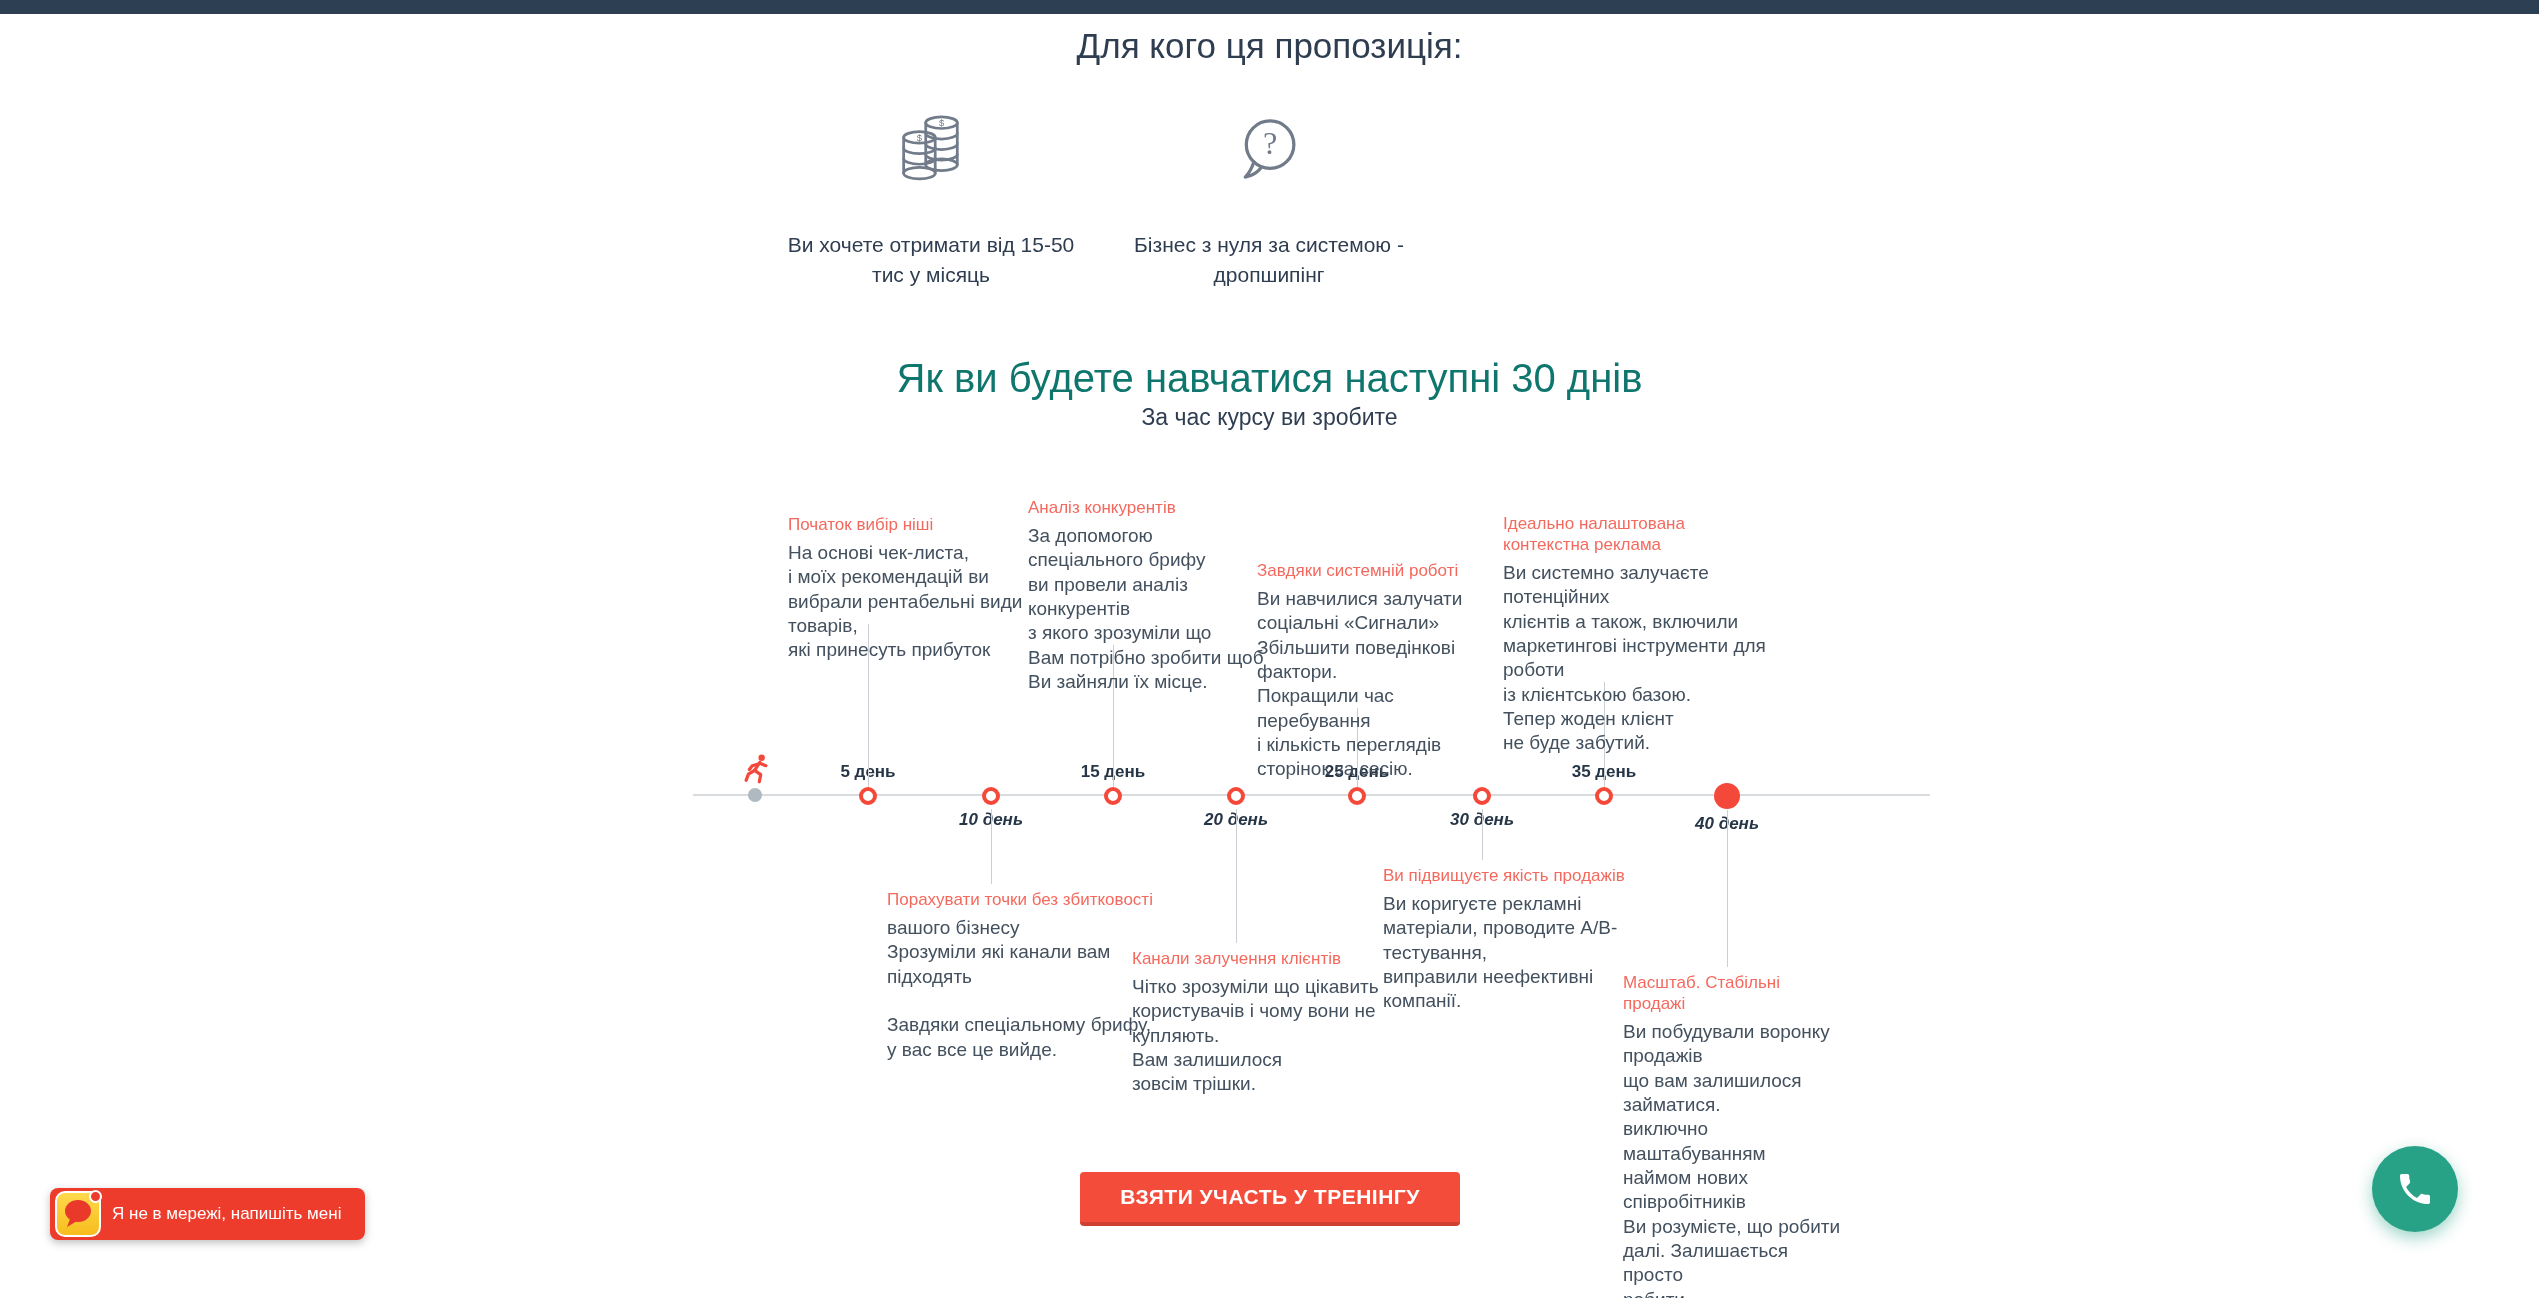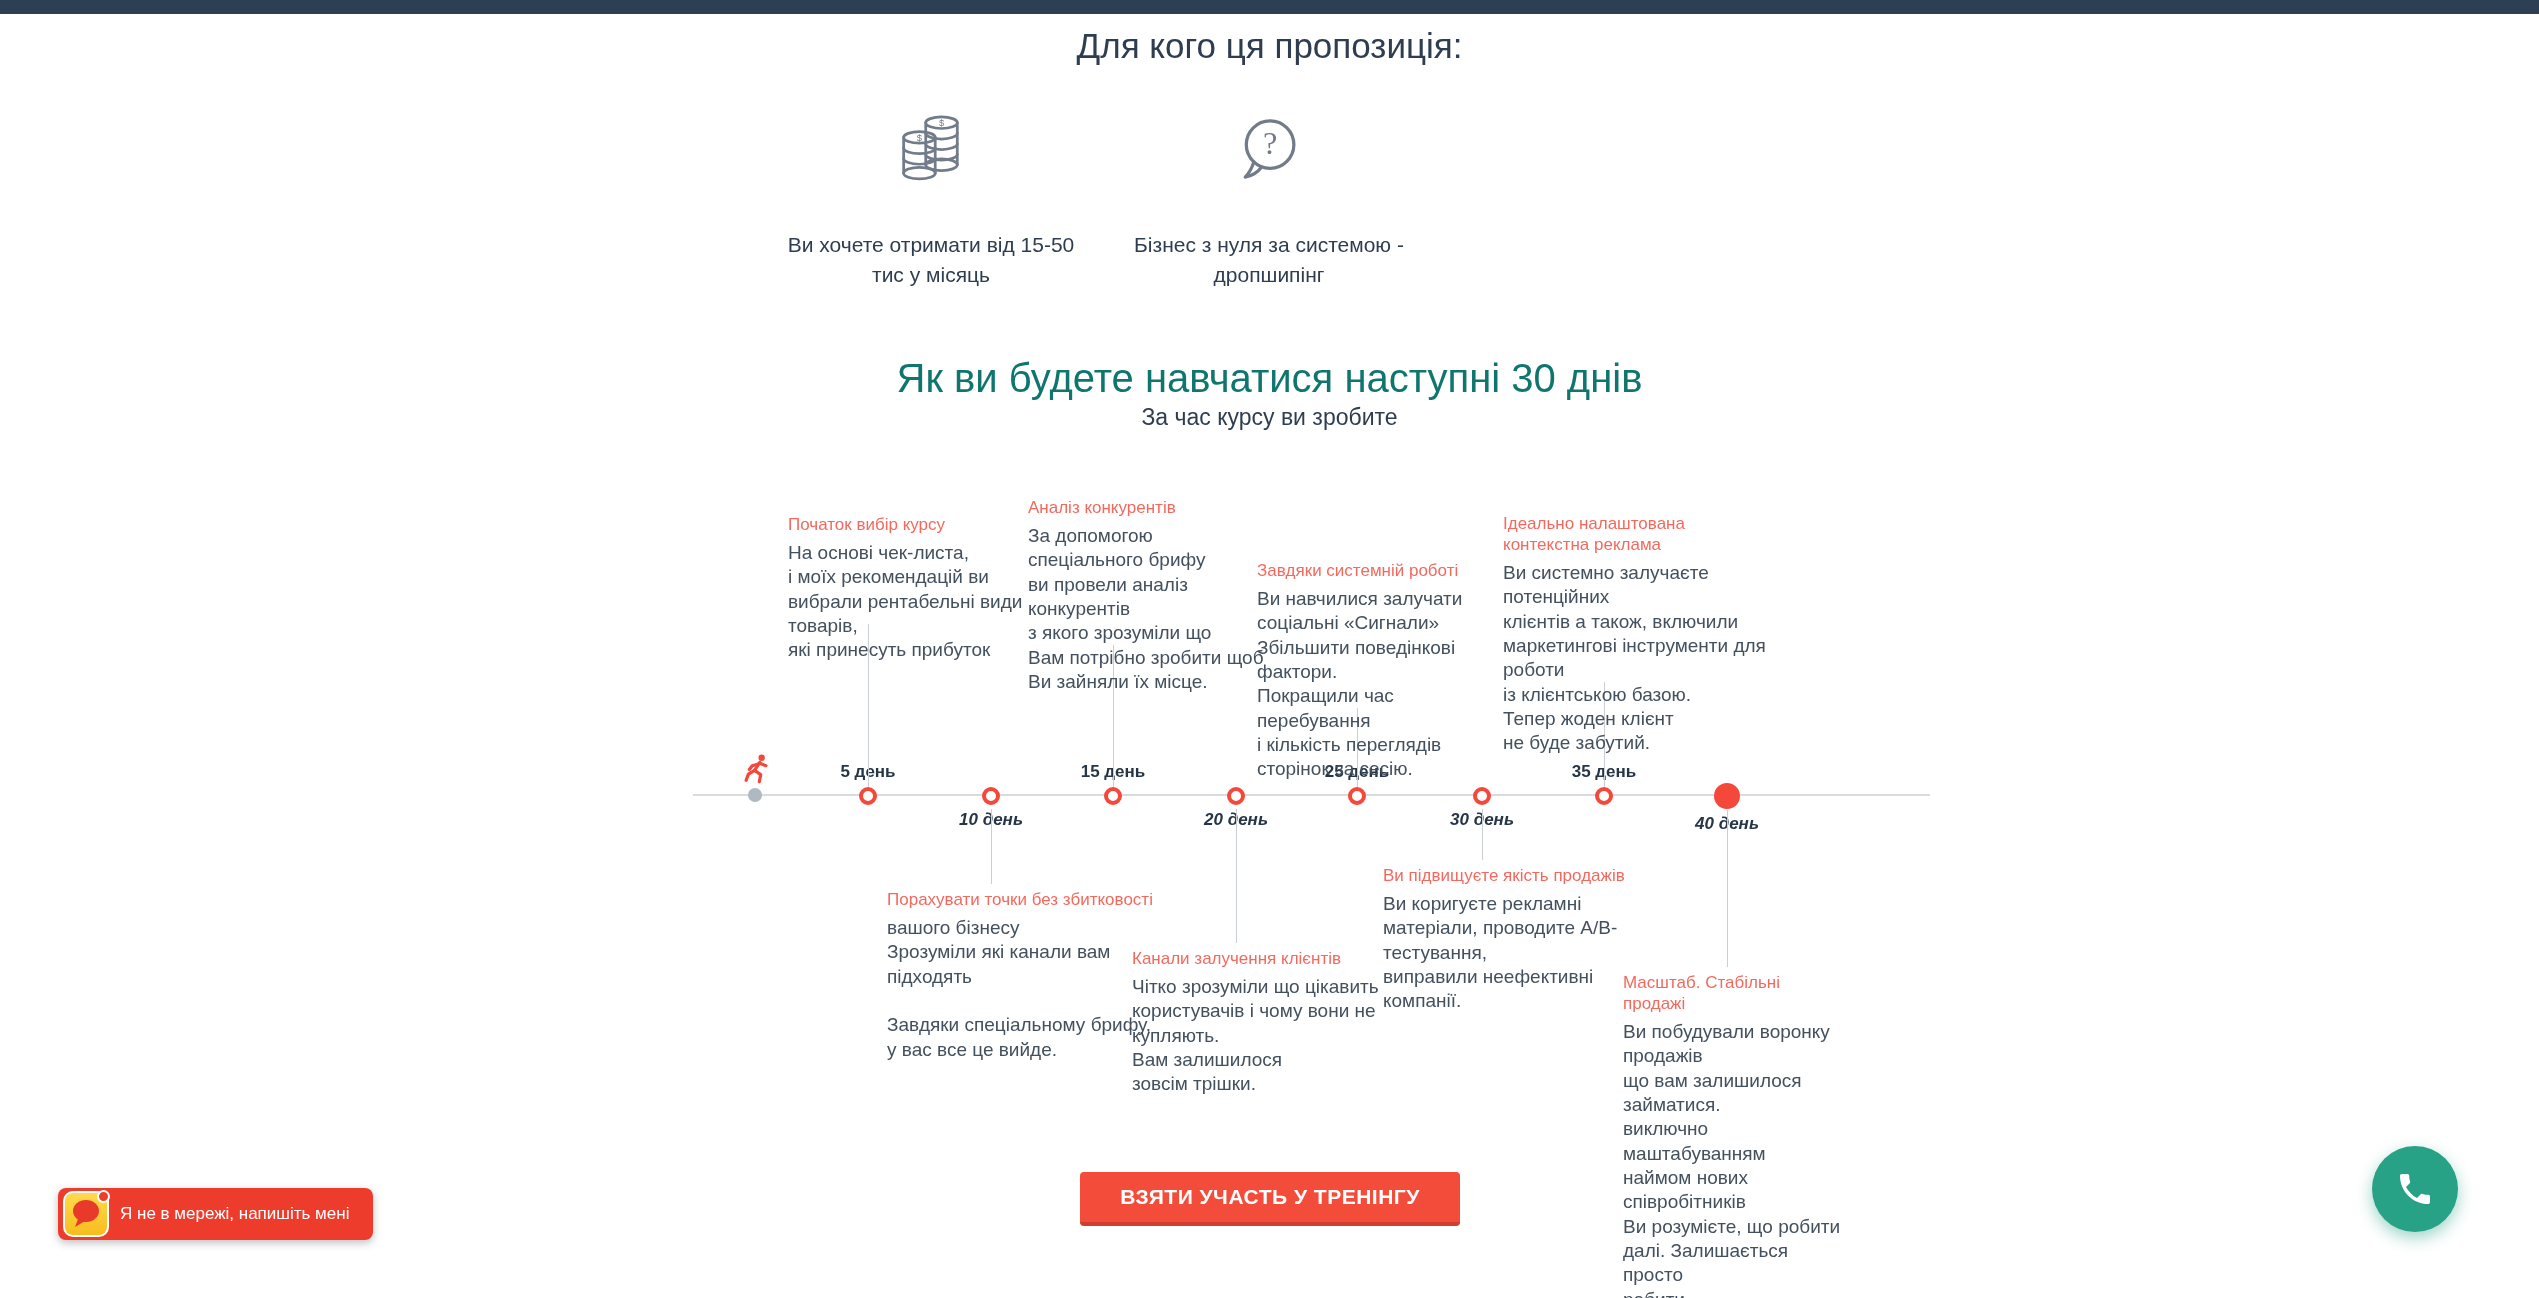--- a/index.html
+++ b/index.html
@@ -46,21 +46,21 @@
 
   
   .cta-button { position:absolute; left:1080px; top:1172px; width:380px; height:54px;
     background:#f44c3a; border:none; border-bottom:4px solid #cf3f2f; border-radius:4px;
     color:#ffffff; font-family:"Liberation Sans", sans-serif; font-size:21px; font-weight:bold;
     letter-spacing:0.5px; cursor:pointer; }
 
   
   .chat-widget { position:absolute; left:50px; top:1188px; height:52px; background:#ee3c2c;
     border-radius:8px; display:flex; align-items:center; padding:0 24px 0 62px;
-    box-shadow:0 3px 8px rgba(0,0,0,0.25); cursor:pointer;margin-left:8px; }
+    box-shadow:0 3px 8px rgba(0,0,0,0.25); cursor:pointer; }
   .chat-text { color:#ffffff; font-size:17px; }
   .chat-icon { position:absolute; left:5px; top:3px; width:46px; height:46px; border-radius:10px;
     background:linear-gradient(#ffd94c,#f7bd1e); border:2px solid #ffffff; }
   .chat-dot { position:absolute; right:-3px; top:-3px; width:13px; height:13px; border-radius:50%;
     background:#ee3c2c; border:2px solid #ffffff; }
 
   
   .phone-button { position:absolute; left:2372px; top:1146px; width:86px; height:86px;
     border-radius:50%; background:#28a286; display:flex; align-items:center; justify-content:center;
     box-shadow:0 6px 16px rgba(40,162,134,0.45); cursor:pointer; }
@@ -146,21 +146,21 @@
   <div class="tl-connector" style="left:868px;top:624px;height:163px"></div>
   <div class="tl-connector" style="left:991px;top:809px;height:75px"></div>
   <div class="tl-connector" style="left:1113px;top:645px;height:142px"></div>
   <div class="tl-connector" style="left:1236px;top:809px;height:134px"></div>
   <div class="tl-connector" style="left:1357px;top:708px;height:79px"></div>
   <div class="tl-connector" style="left:1482px;top:809px;height:51px"></div>
   <div class="tl-connector" style="left:1604px;top:682px;height:105px"></div>
   <div class="tl-connector" style="left:1727px;top:810px;height:157px"></div>
 
   <div class="tl-block" style="left:788px;top:514px;width:262px">
-    <div class="tl-title">Початок вибір курсу</div>
+    <div class="tl-title">Початок вибір ніші</div>
     <div class="tl-body">На основі чек-листа,
 і моїх рекомендацій ви
 вибрали рентабельні види товарів,
 які принесуть прибуток</div>
   </div>
   <div class="tl-block" style="left:887px;top:889px;width:300px">
     <div class="tl-title">Порахувати точки без збитковості</div>
     <div class="tl-body">вашого бізнесу
 Зрозуміли які канали вам підходять
 

